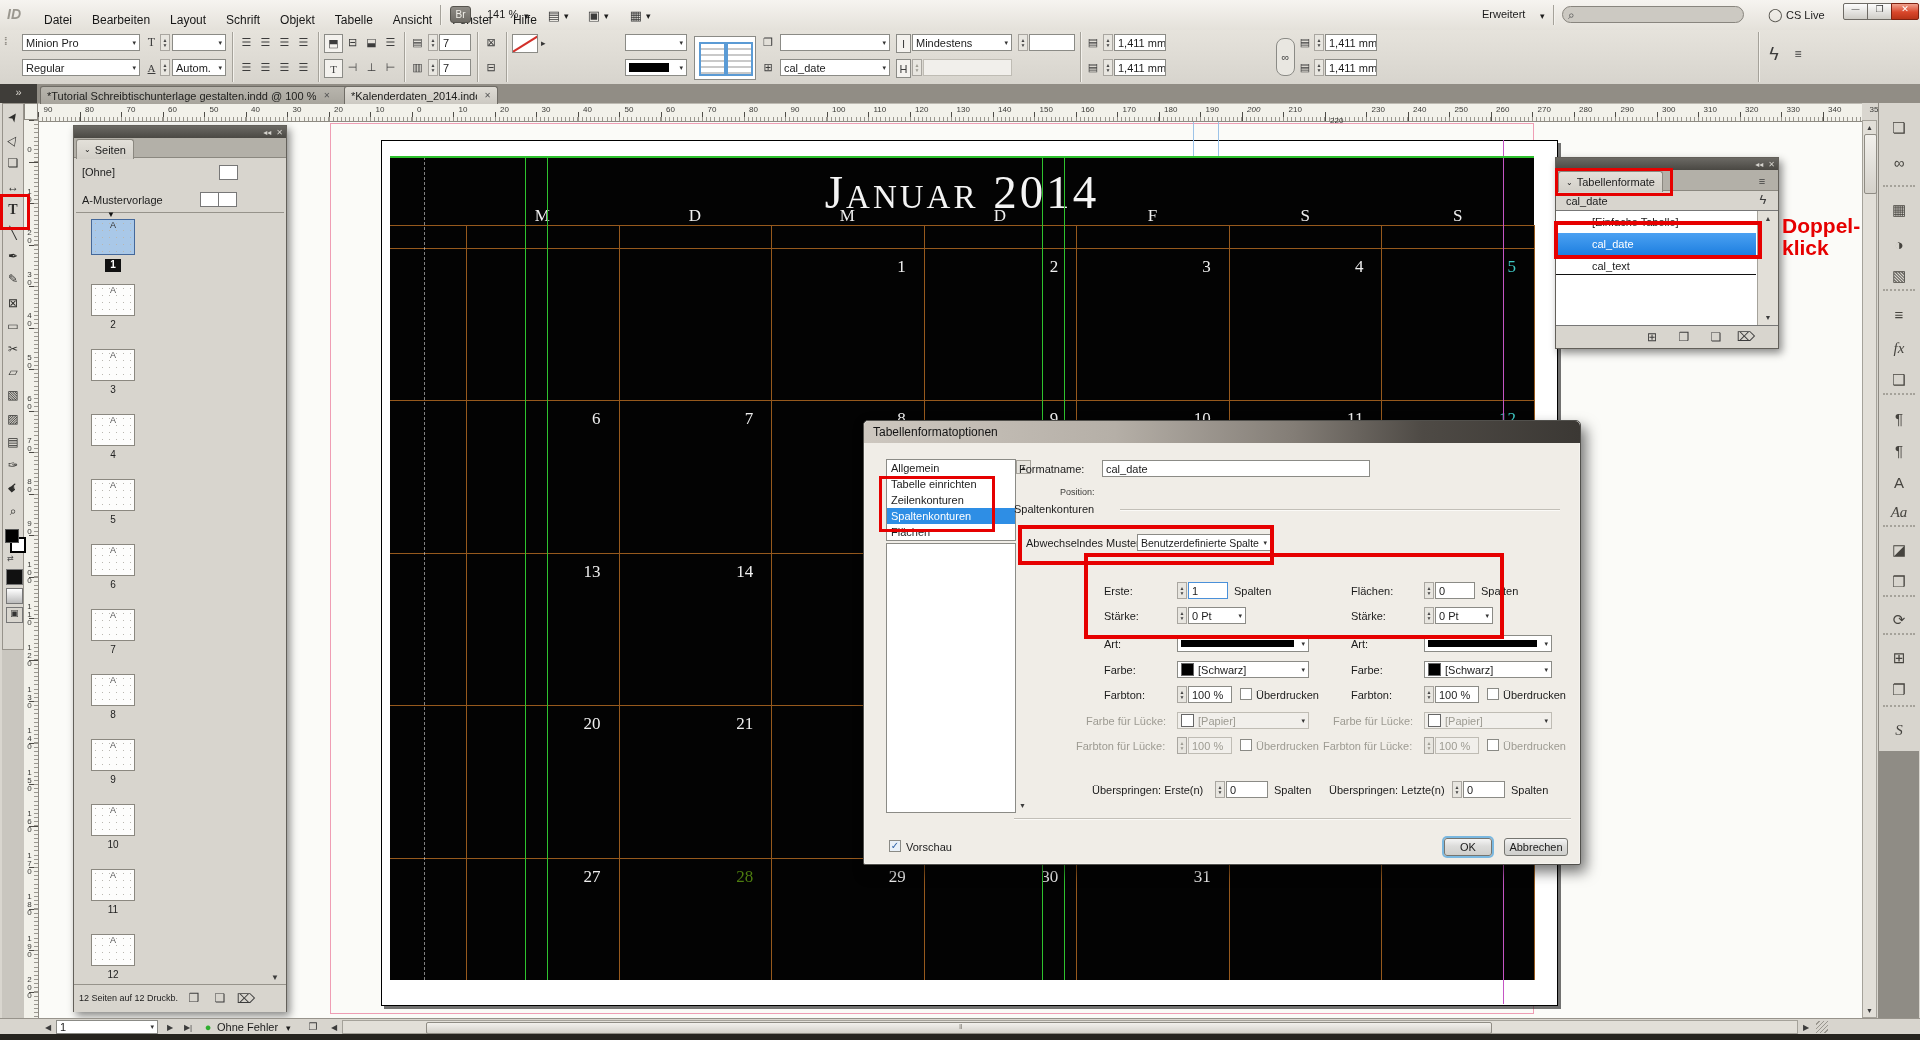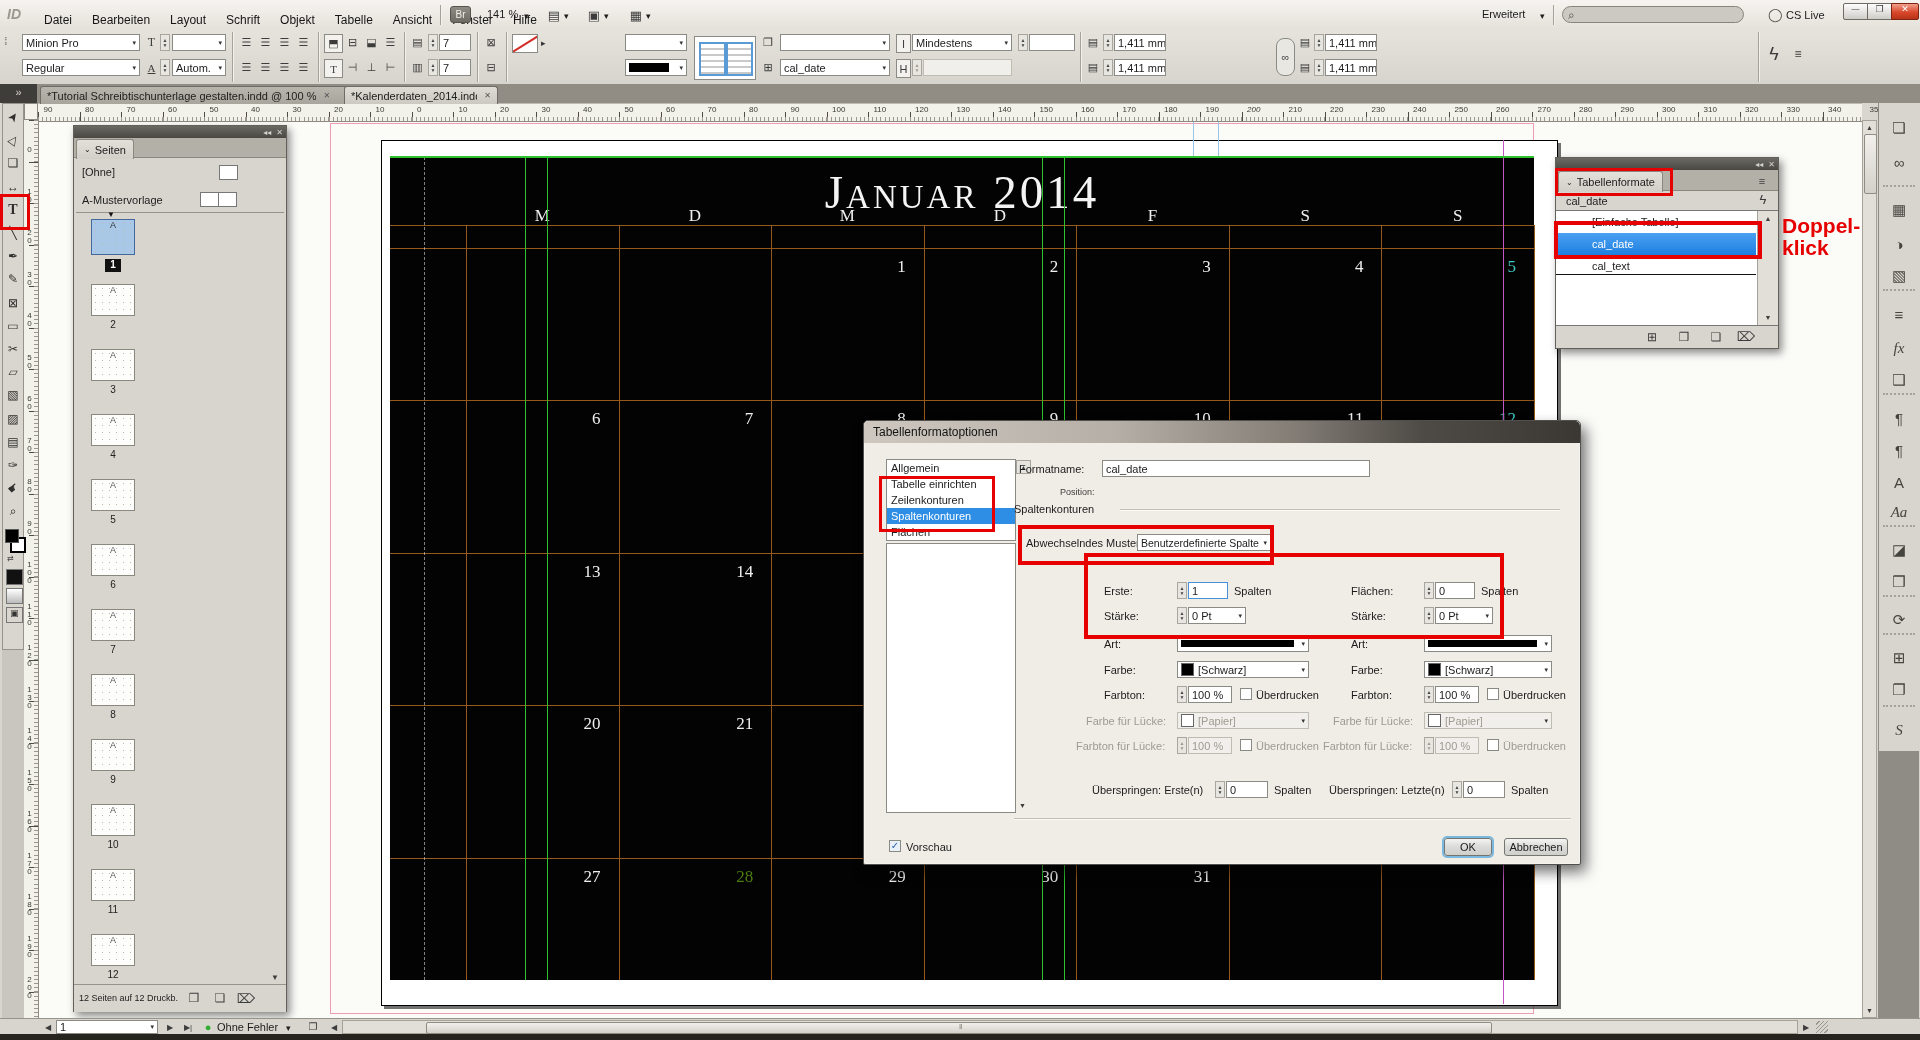--- a/index.html
+++ b/index.html
@@ -317,21 +317,21 @@
     <span class="hrl" style="left: 877px;">120</span>
     <span class="hrl" style="left: 918.5px;">130</span>
     <span class="hrl" style="left: 960px;">140</span>
     <span class="hrl" style="left: 1001.5px;">150</span>
     <span class="hrl" style="left: 1043px;">160</span>
     <span class="hrl" style="left: 1084.5px;">170</span>
     <span class="hrl" style="left: 1126px;">180</span>
     <span class="hrl" style="left: 1167.5px;">190</span>
     <span class="hrl" style="left: 1209px; font-style: italic;">200</span>
     <span class="hrl" style="left: 1250.5px;">210</span>
-    <span class="hrl" style="left: 1292px;">220</span>
+    <span class="hrl" style="left: 1292px; margin-top: 11px;">220</span>
     <span class="hrl" style="left: 1333.5px;">230</span>
     <span class="hrl" style="left: 1375px;">240</span>
     <span class="hrl" style="left: 1416.5px;">250</span>
     <span class="hrl" style="left: 1458px;">260</span>
     <span class="hrl" style="left: 1499.5px;">270</span>
     <span class="hrl" style="left: 1541px;">280</span>
     <span class="hrl" style="left: 1582.5px;">290</span>
     <span class="hrl" style="left: 1624px;">300</span>
     <span class="hrl" style="left: 1665.5px;">310</span>
     <span class="hrl" style="left: 1707px;">320</span>

